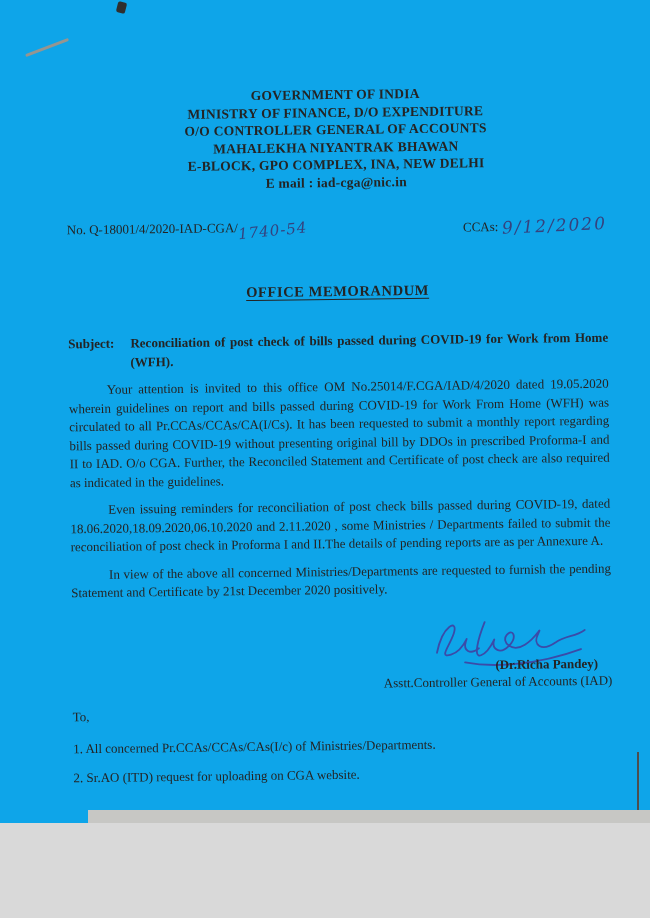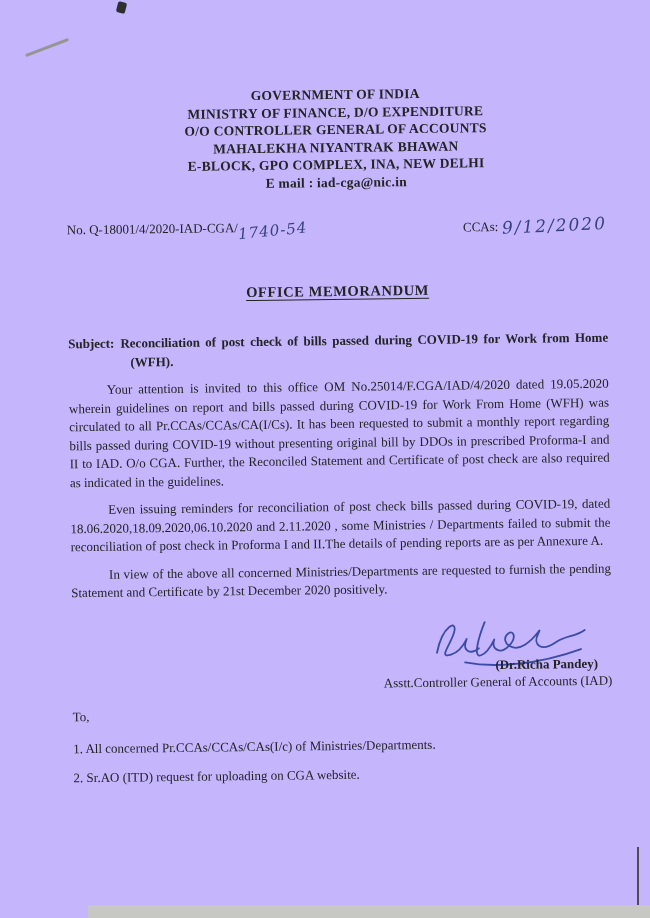--- a/index.html
+++ b/index.html
@@ -1,21 +1,21 @@
 <!DOCTYPE html>
 <html><head>
 <meta charset="utf-8">
 <style>
   html, body { margin: 0; padding: 0; background: #d9d9d9; }
   .page {
     position: relative;
     width: 650px;
-    height: 918px;
+    height: 823px;
     margin: 0 auto;
-    background: #c4b5fd;
+    background: #0ea5e9;
     overflow: hidden;
     font-family: "Liberation Serif", "DejaVu Serif", serif;
     color: #242424;
     --ink: #35427e;
   }
   .content {
     position: absolute;
     left: 64px;
     right: 46px;
     top: 0;
@@ -64,21 +64,21 @@
   }
   .subject {
     margin-top: 32px;
     font-weight: bold;
     font-size: 13px;
     line-height: 18.5px;
     text-align: justify;
     padding-left: 62px;
     text-indent: -62px;
   }
-  .subject .subj-label { padding-right: 6px; }
+  .subject .subj-label { padding-right: 16px; }
   .body-para {
     margin: 9px 0 0 0;
     font-size: 13px;
     line-height: 18.5px;
     text-align: justify;
     text-indent: 38px;
   }
   .sig-block {
     margin-top: 14px;
     text-align: right;

